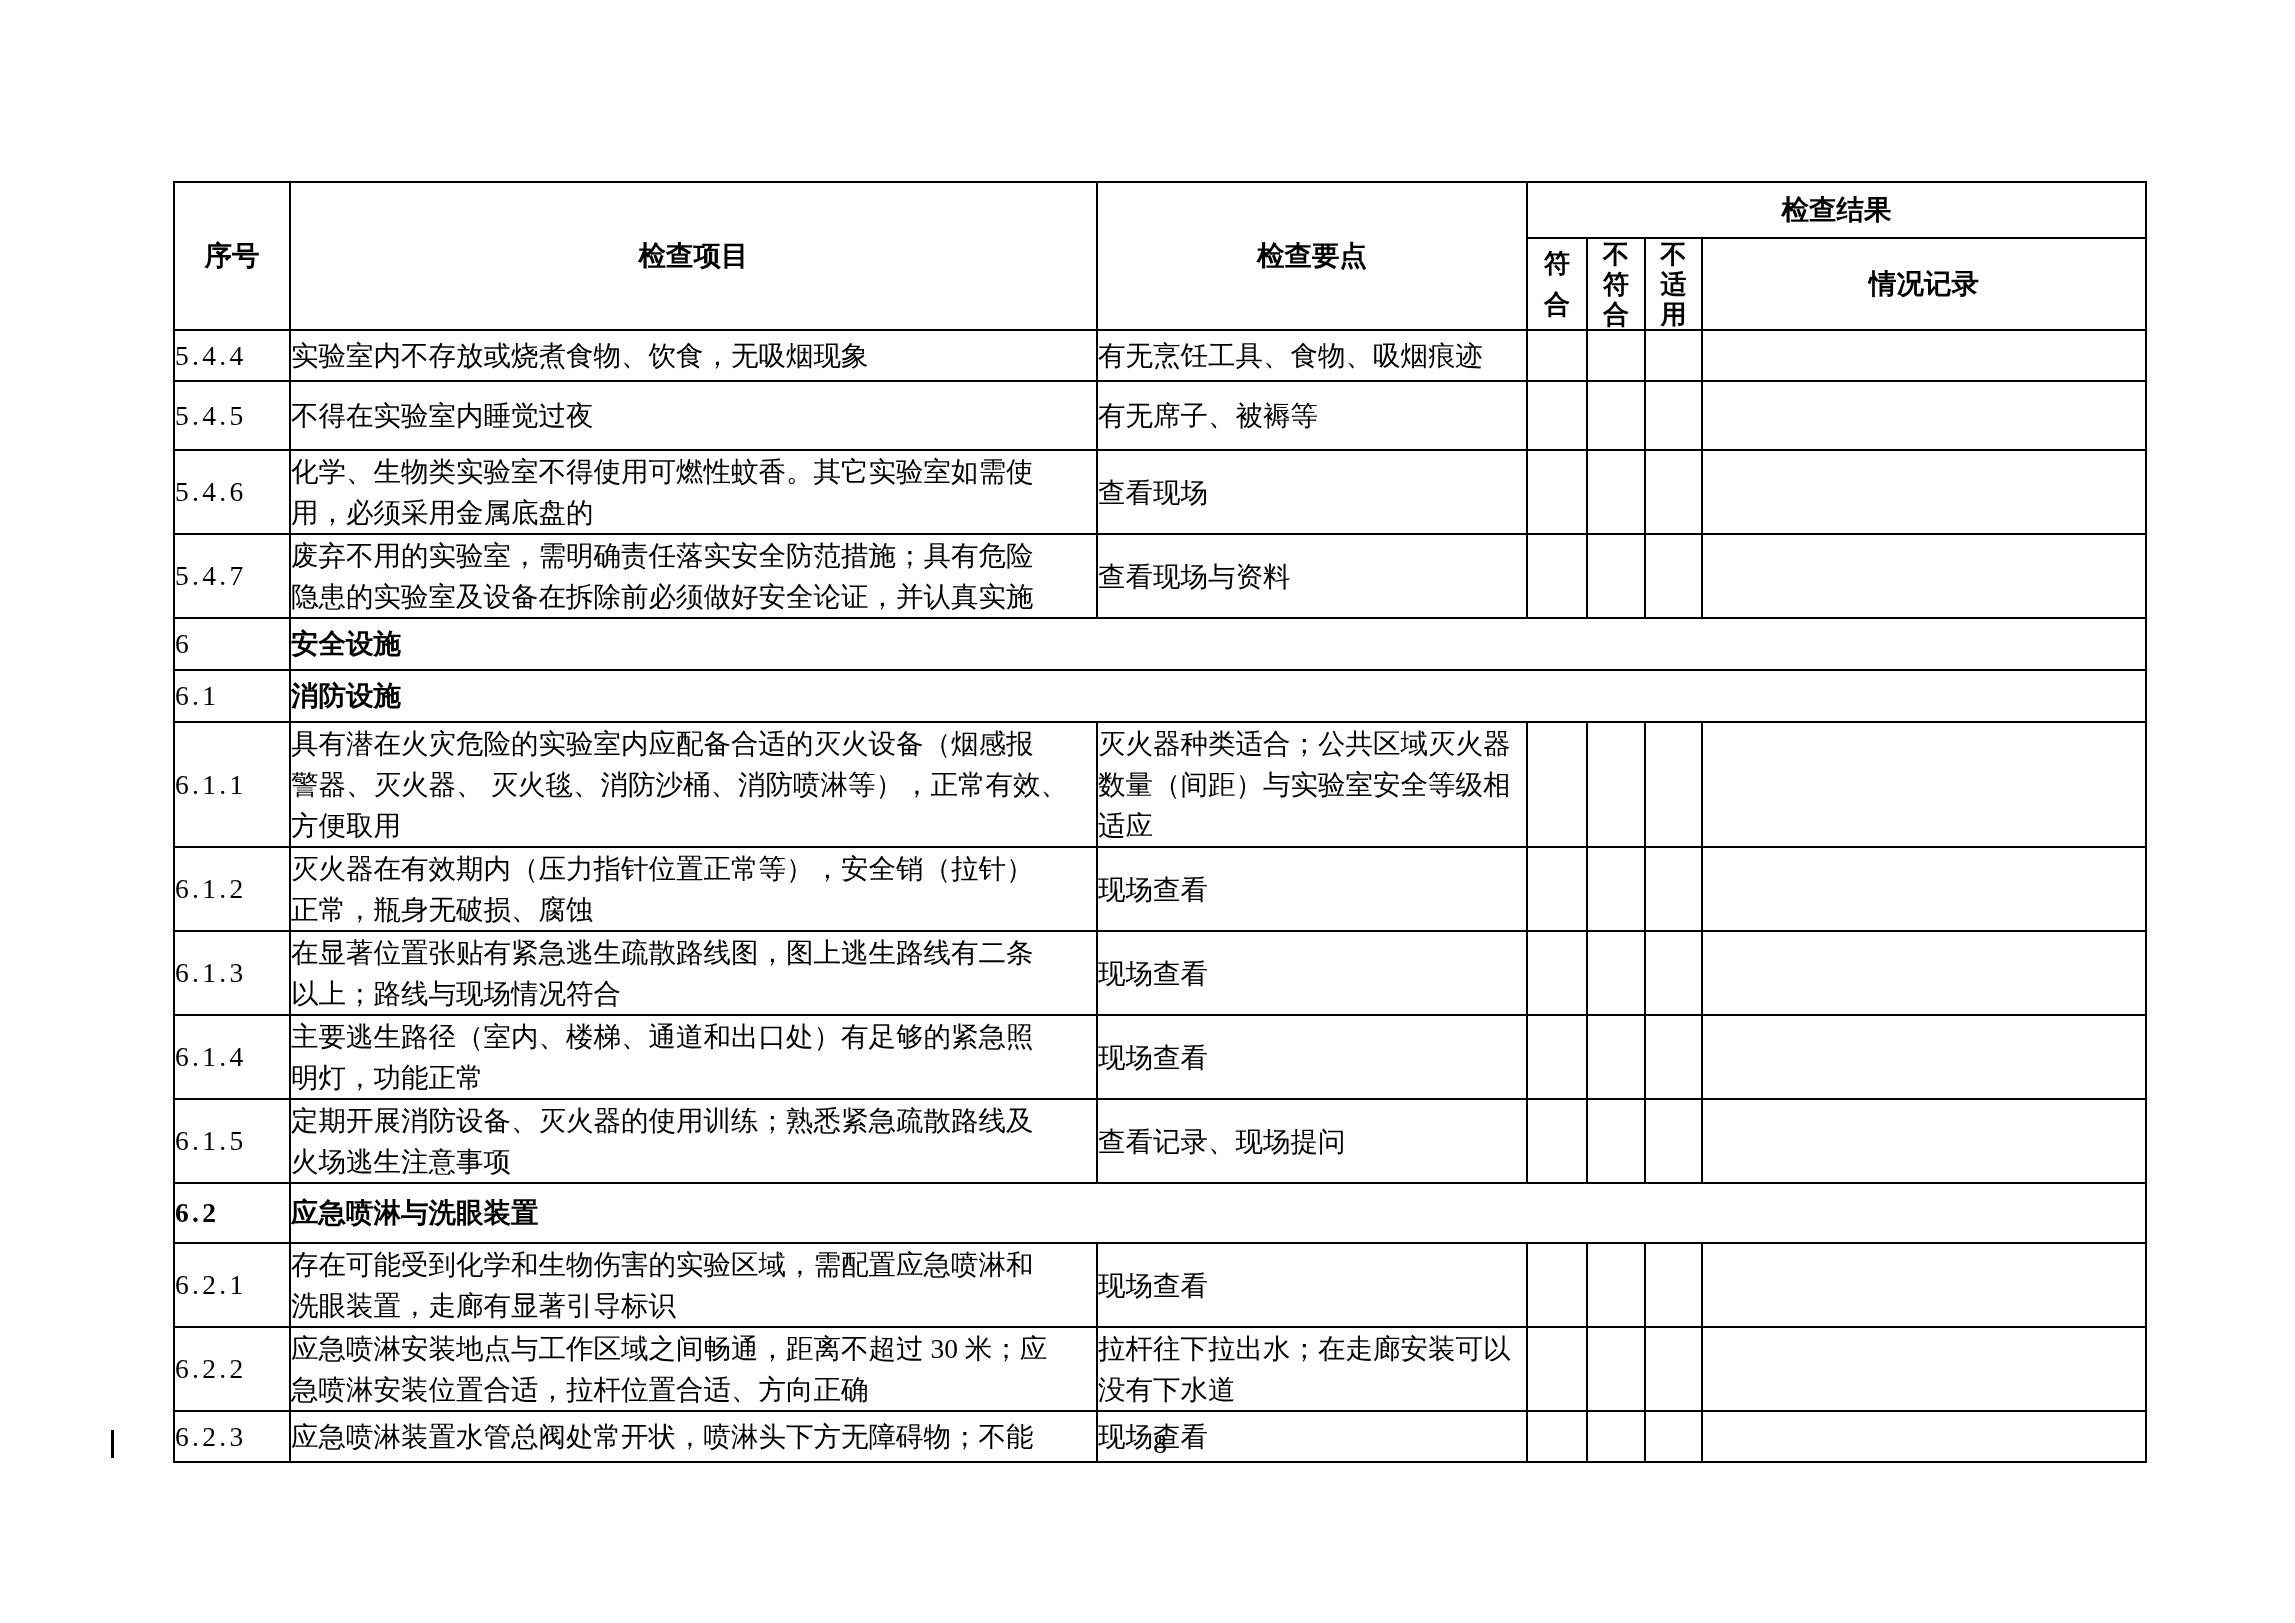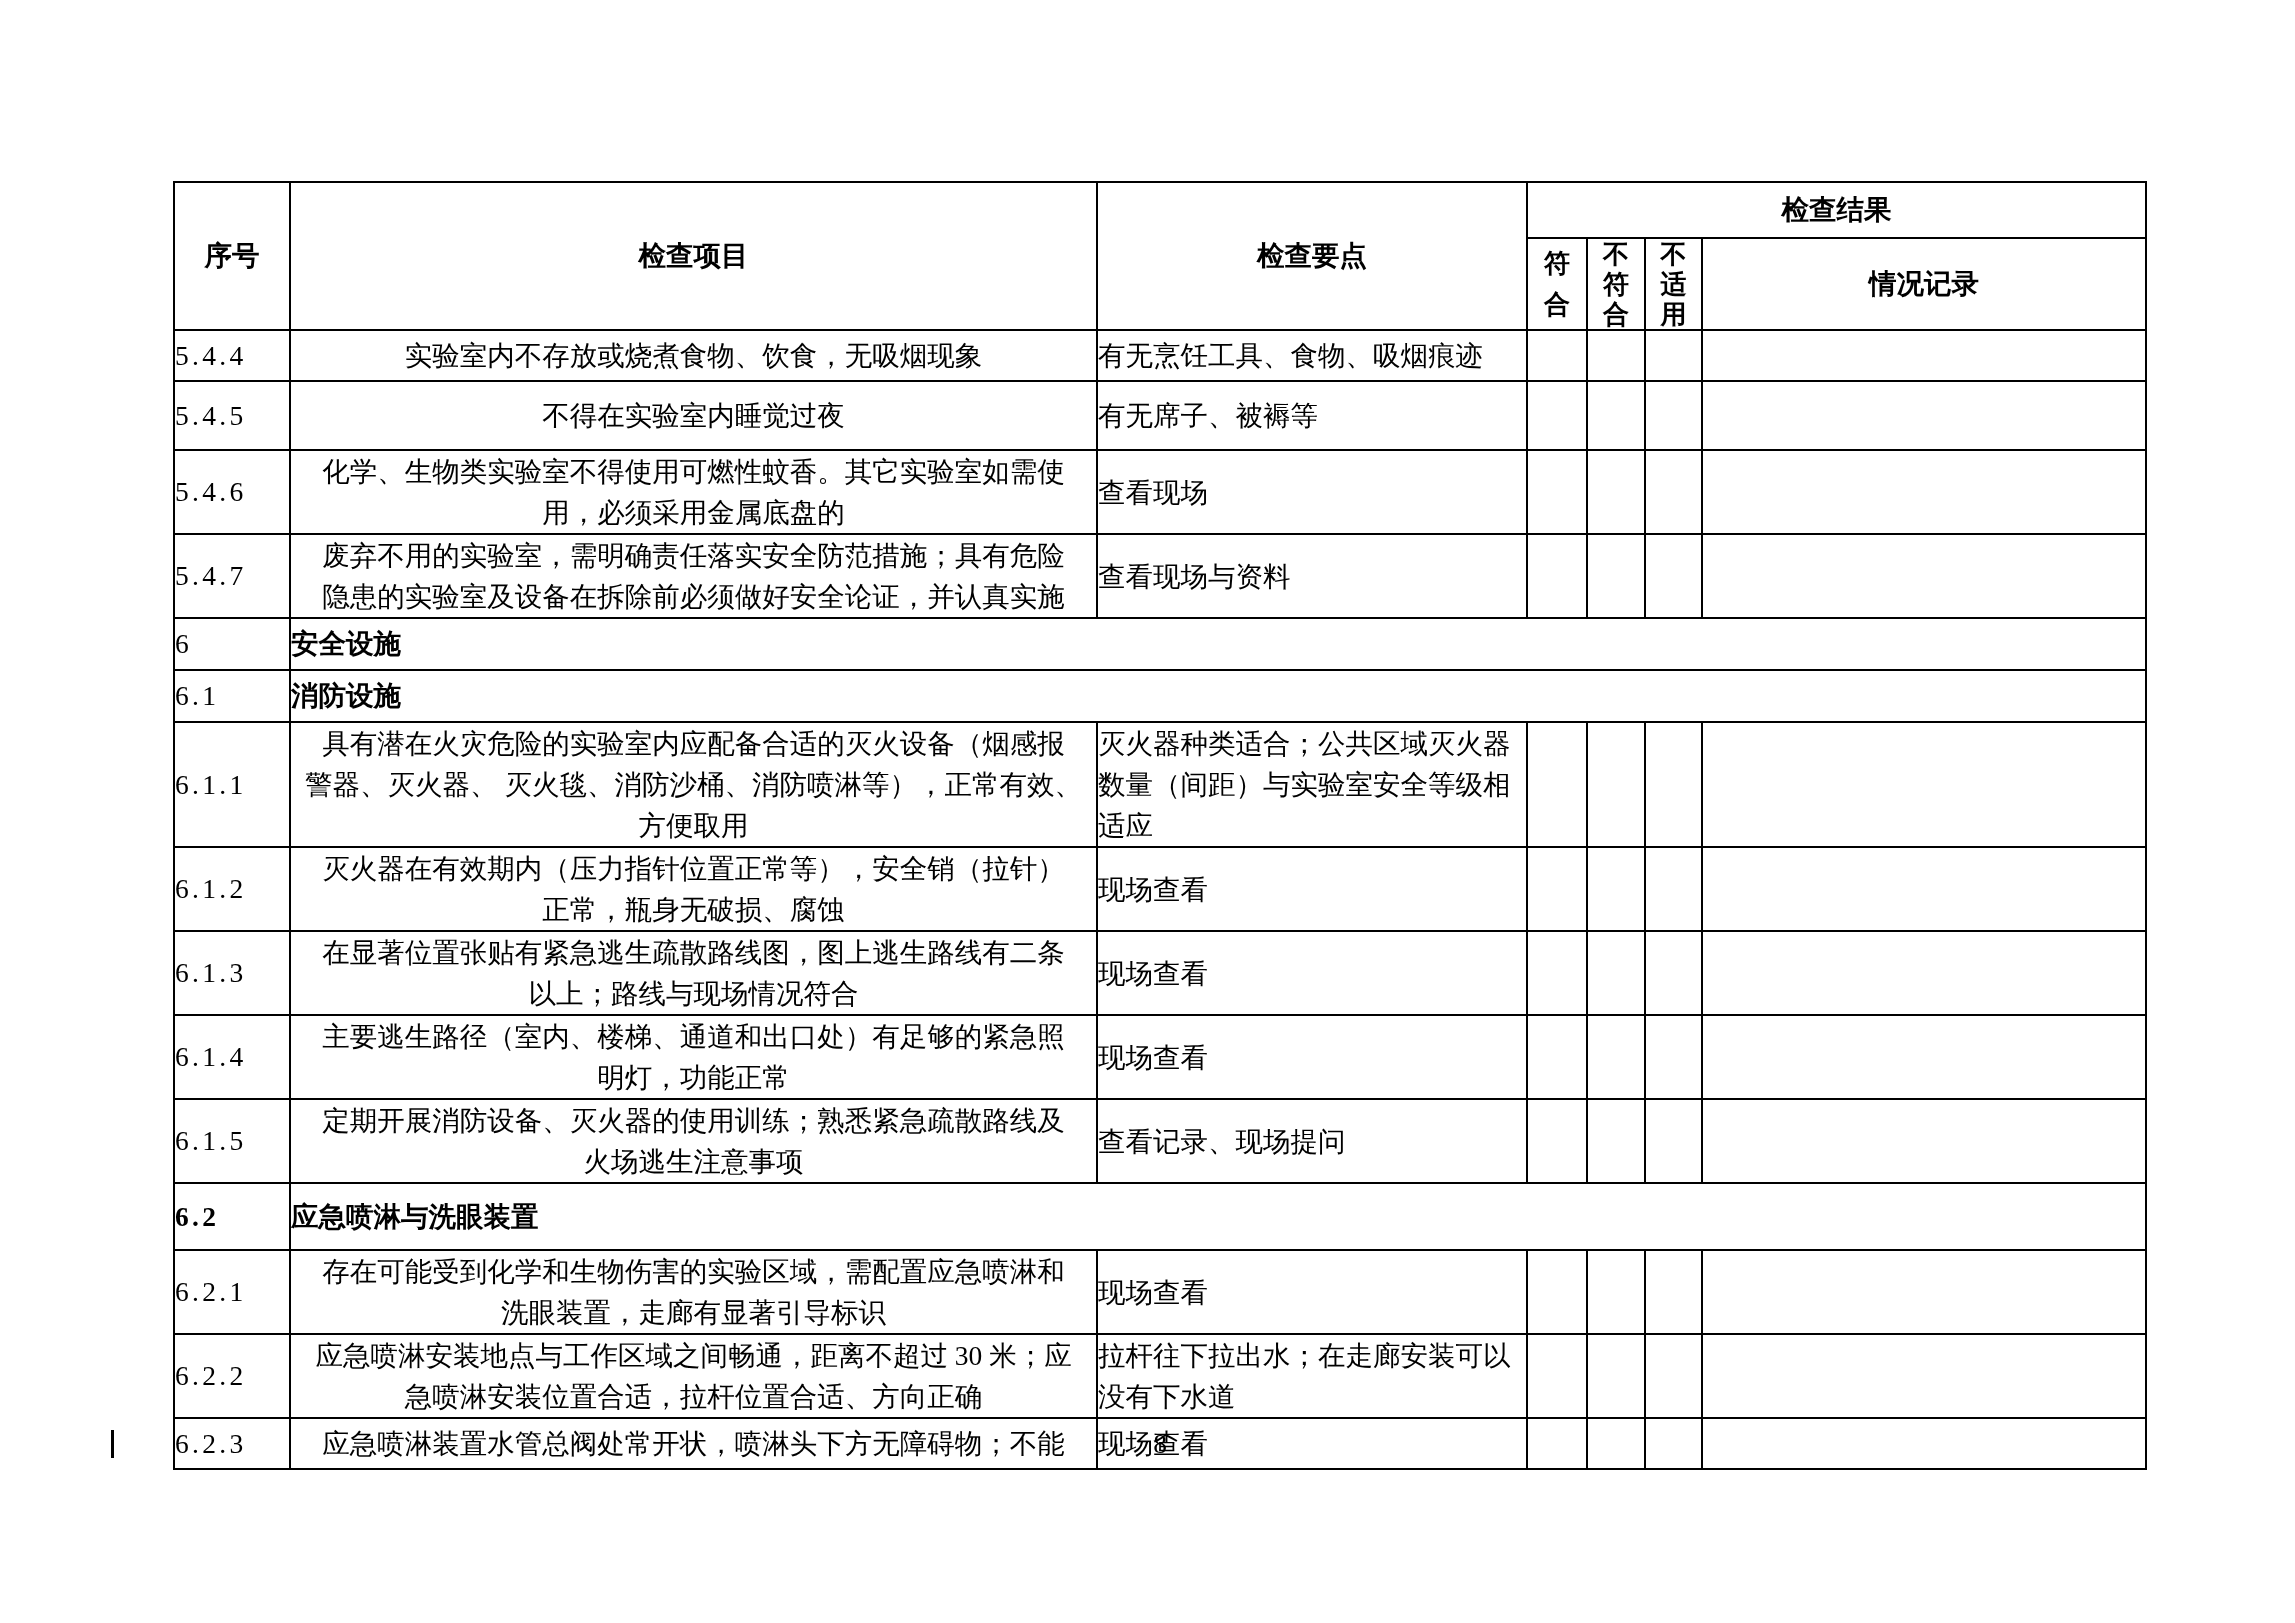--- a/index.html
+++ b/index.html
@@ -34,21 +34,21 @@
 
   td.c-index{
     font-size:27.5px;letter-spacing:3.3px;
     padding-left:7.9px;text-align:left;
   }
   td.c-index.bold{font-weight:bold;}
   td.c-item,td.c-points{
     font-size:27.5px;line-height:41px;text-align:left;
     white-space:pre-line;
   }
-  td.c-item{padding-left:7.9px;padding-right:2.6px;text-align:center;}
+  td.c-item{padding-left:7.9px;padding-right:2.6px;}
   td.c-points{padding-left:6.5px;padding-right:1.3px;}
   td.c-section{
     font-weight:bold;font-size:27.5px;padding-left:7.9px;text-align:left;
   }
   td.c-check,td.c-record{background:#fff;}
 
   .page-number{
     position:absolute;left:1139px;top:1428px;width:42px;
     font-size:27.5px;text-align:center;
   }
@@ -185,21 +185,21 @@
         <tr style="height: 84px;">
           <td class="c-index">6.1.5</td>
           <td class="c-item">定期开展消防设备、灭火器的使用训练；熟悉紧急疏散路线及
 火场逃生注意事项</td>
           <td class="c-points">查看记录、现场提问</td>
           <td class="c-check"></td>
           <td class="c-check"></td>
           <td class="c-check"></td>
           <td class="c-record"></td>
         </tr>
-        <tr style="height: 67px;">
+        <tr style="height: 60px;">
           <td class="c-index bold">6.2</td>
           <td class="c-section" colspan="6">应急喷淋与洗眼装置</td>
         </tr>
         <tr style="height: 84px;">
           <td class="c-index">6.2.1</td>
           <td class="c-item">存在可能受到化学和生物伤害的实验区域，需配置应急喷淋和
 洗眼装置，走廊有显著引导标识</td>
           <td class="c-points">现场查看</td>
           <td class="c-check"></td>
           <td class="c-check"></td>

